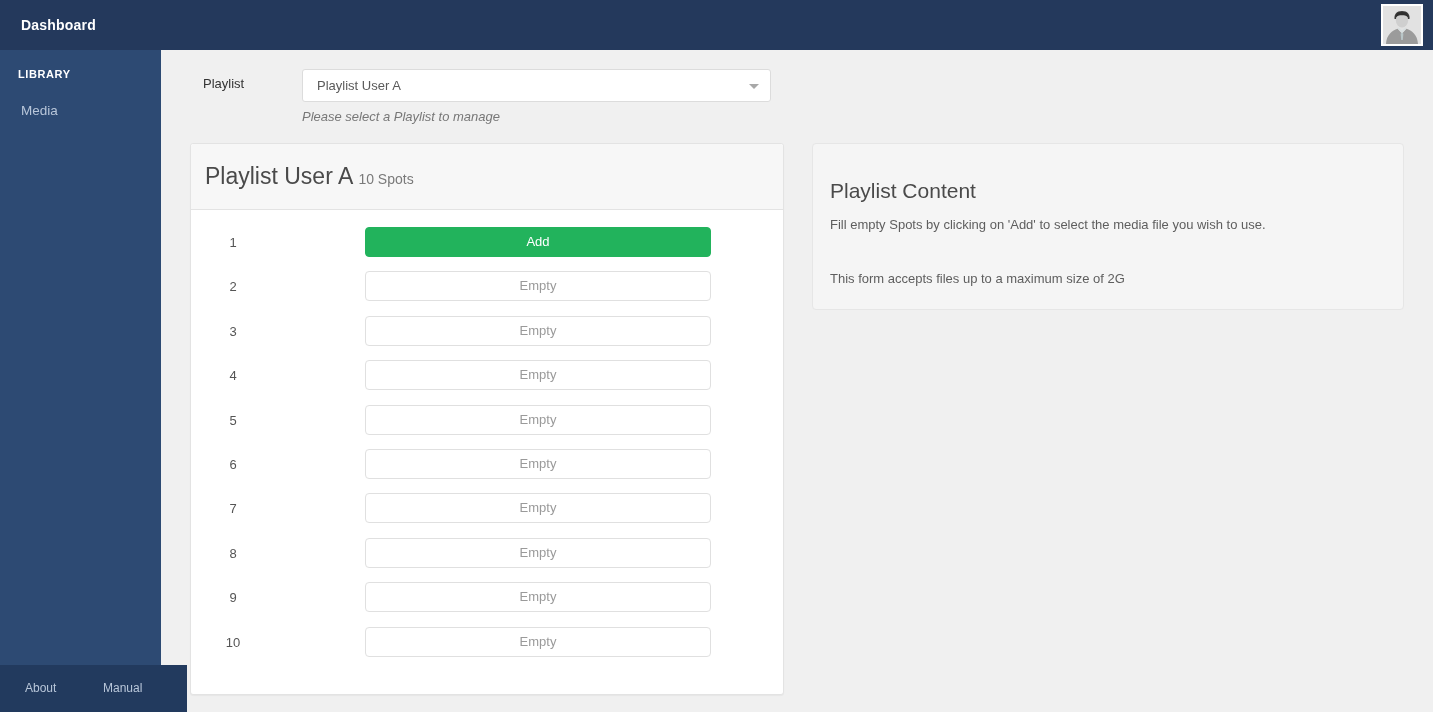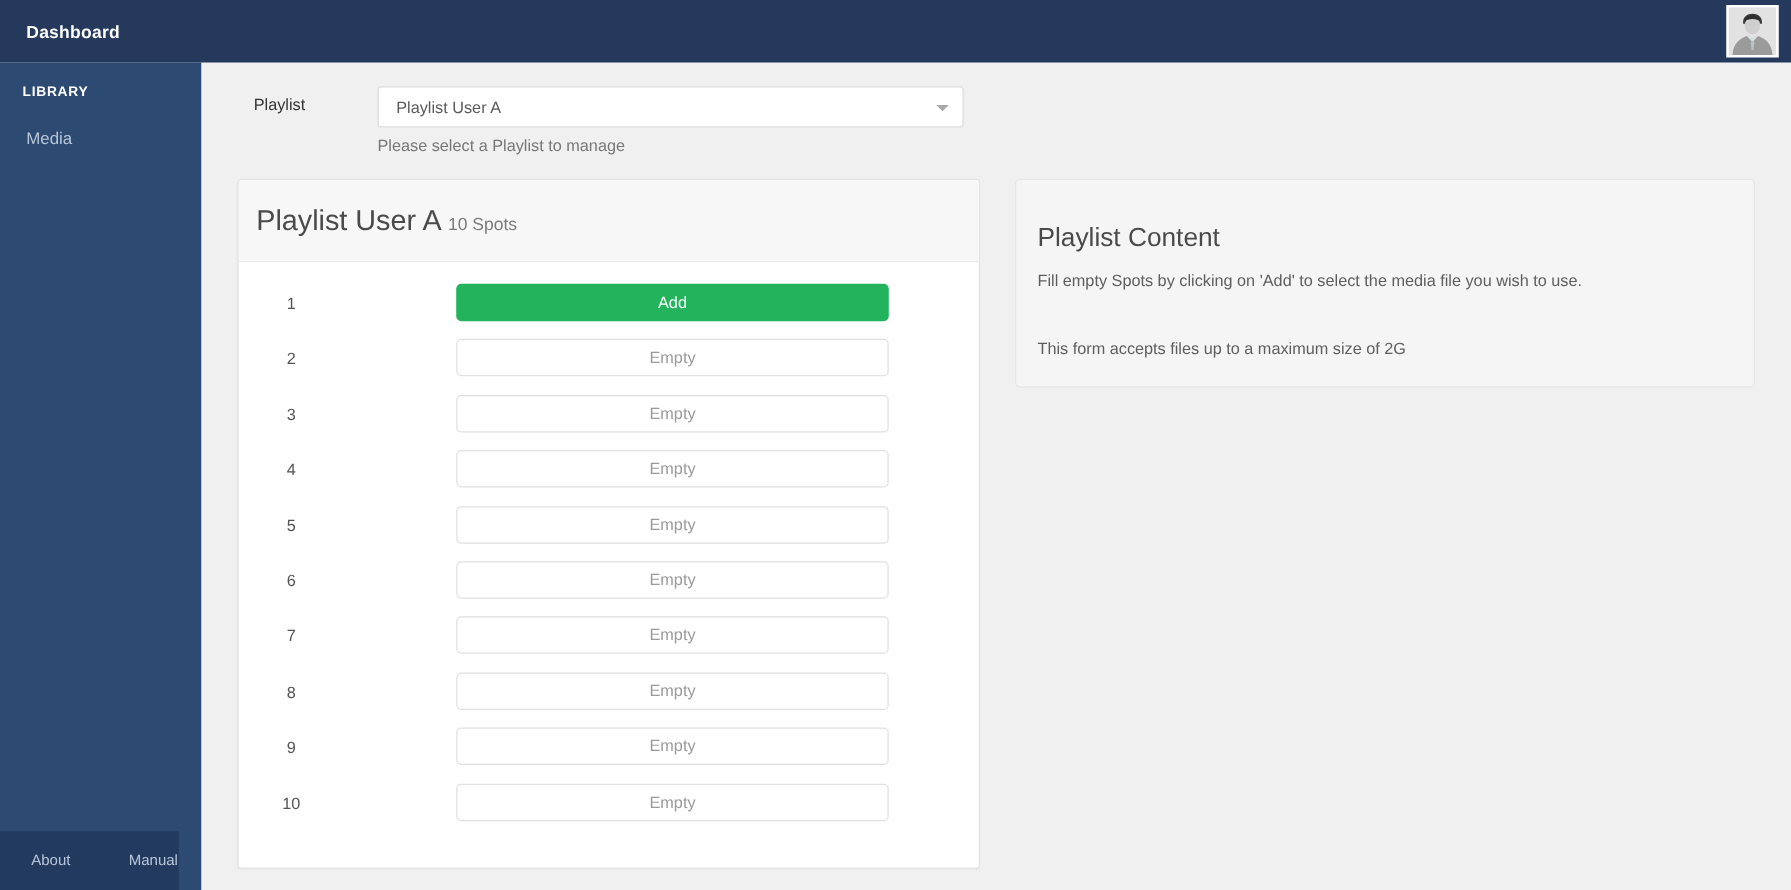--- a/index.html
+++ b/index.html
@@ -77,21 +77,21 @@
     top: 53px;
     left: 21px;
     color: #b8c6d9;
     font-size: 13.5px;
     text-decoration: none;
     cursor: pointer;
   }
   .sidebar-footer {
     position: absolute;
     bottom: 0; left: 0;
-    width: 143px;
+    width: 187px;
     height: 47px;
     background: #223a5e;
   }
   .footer-link {
     position: absolute;
     top: 16px;
     color: #b8c6d9;
     font-size: 12px;
     text-decoration: none;
     cursor: pointer;
@@ -156,20 +156,21 @@
     border-left: 5px solid transparent;
     border-right: 5px solid transparent;
     border-top: 5px solid #a8a8a8;
   }
   .select-help {
     position: absolute;
     left: 141px;
     top: 45px;
     font-size: 13px;
     color: #777777;
+    font-style: italic;
   }
 
   
   .card {
     position: absolute;
     top: 93px;
     left: 29px;
     width: 594px;
     height: 552px;
     background: #ffffff;

